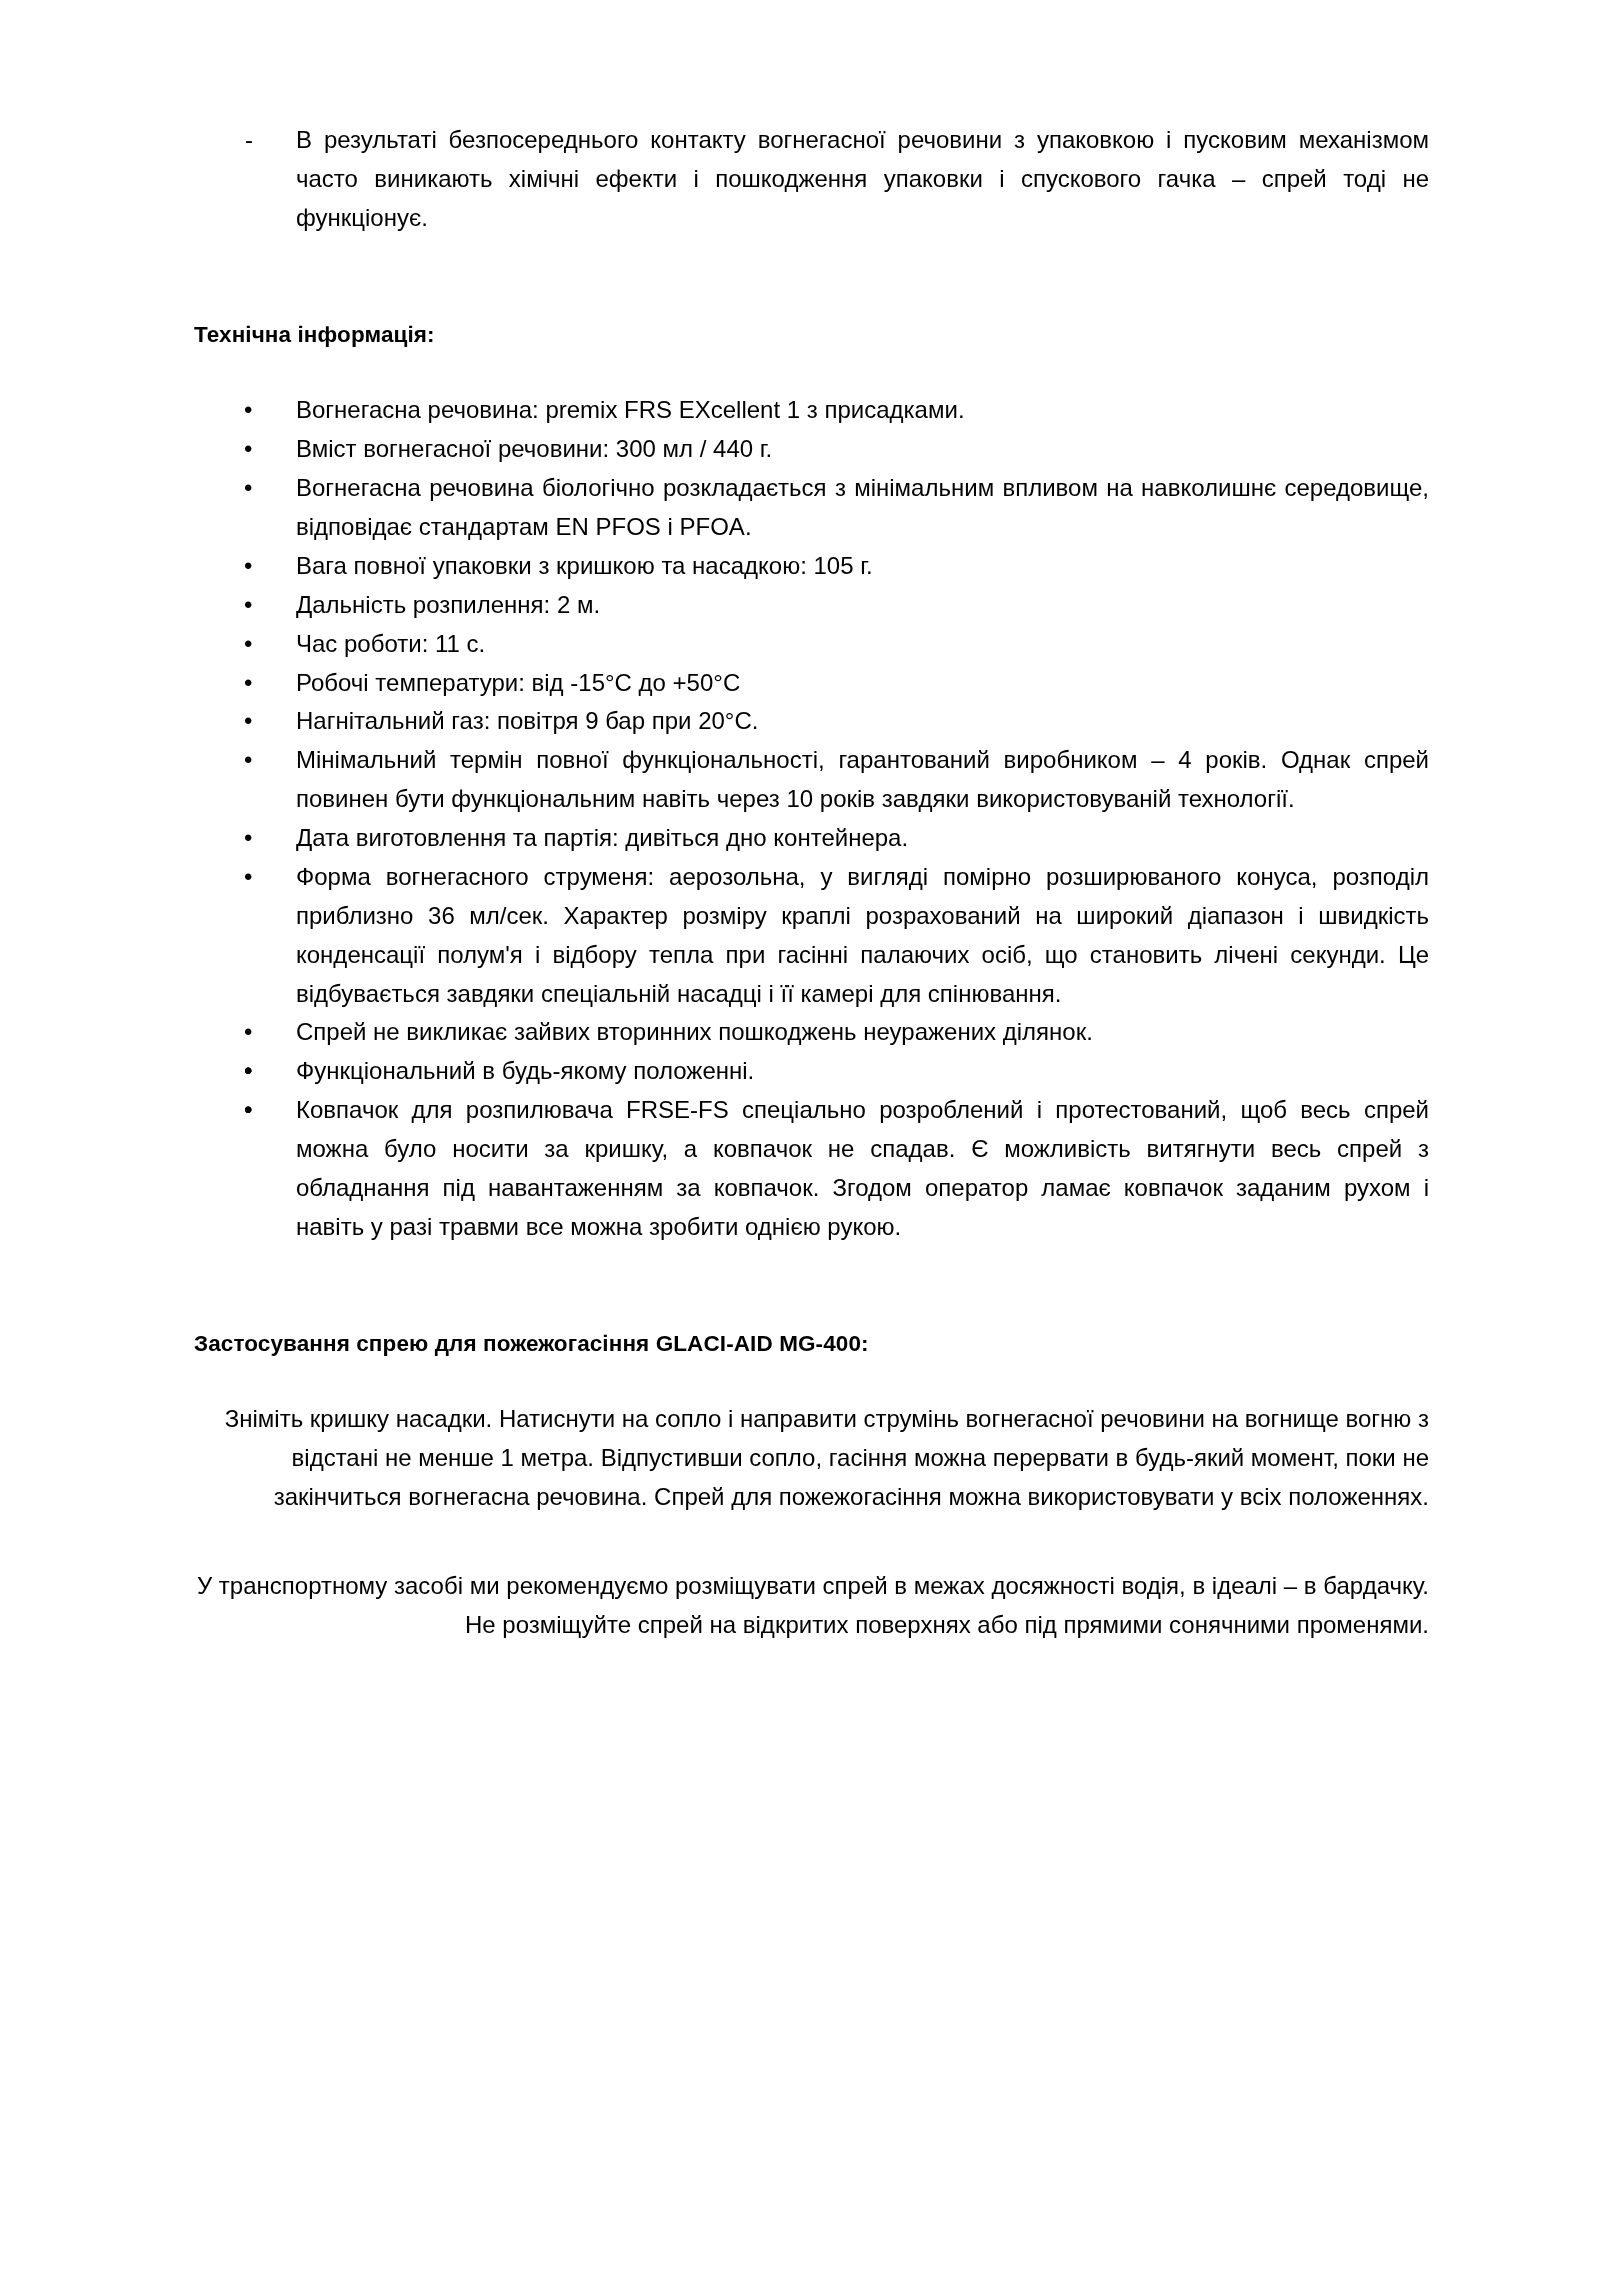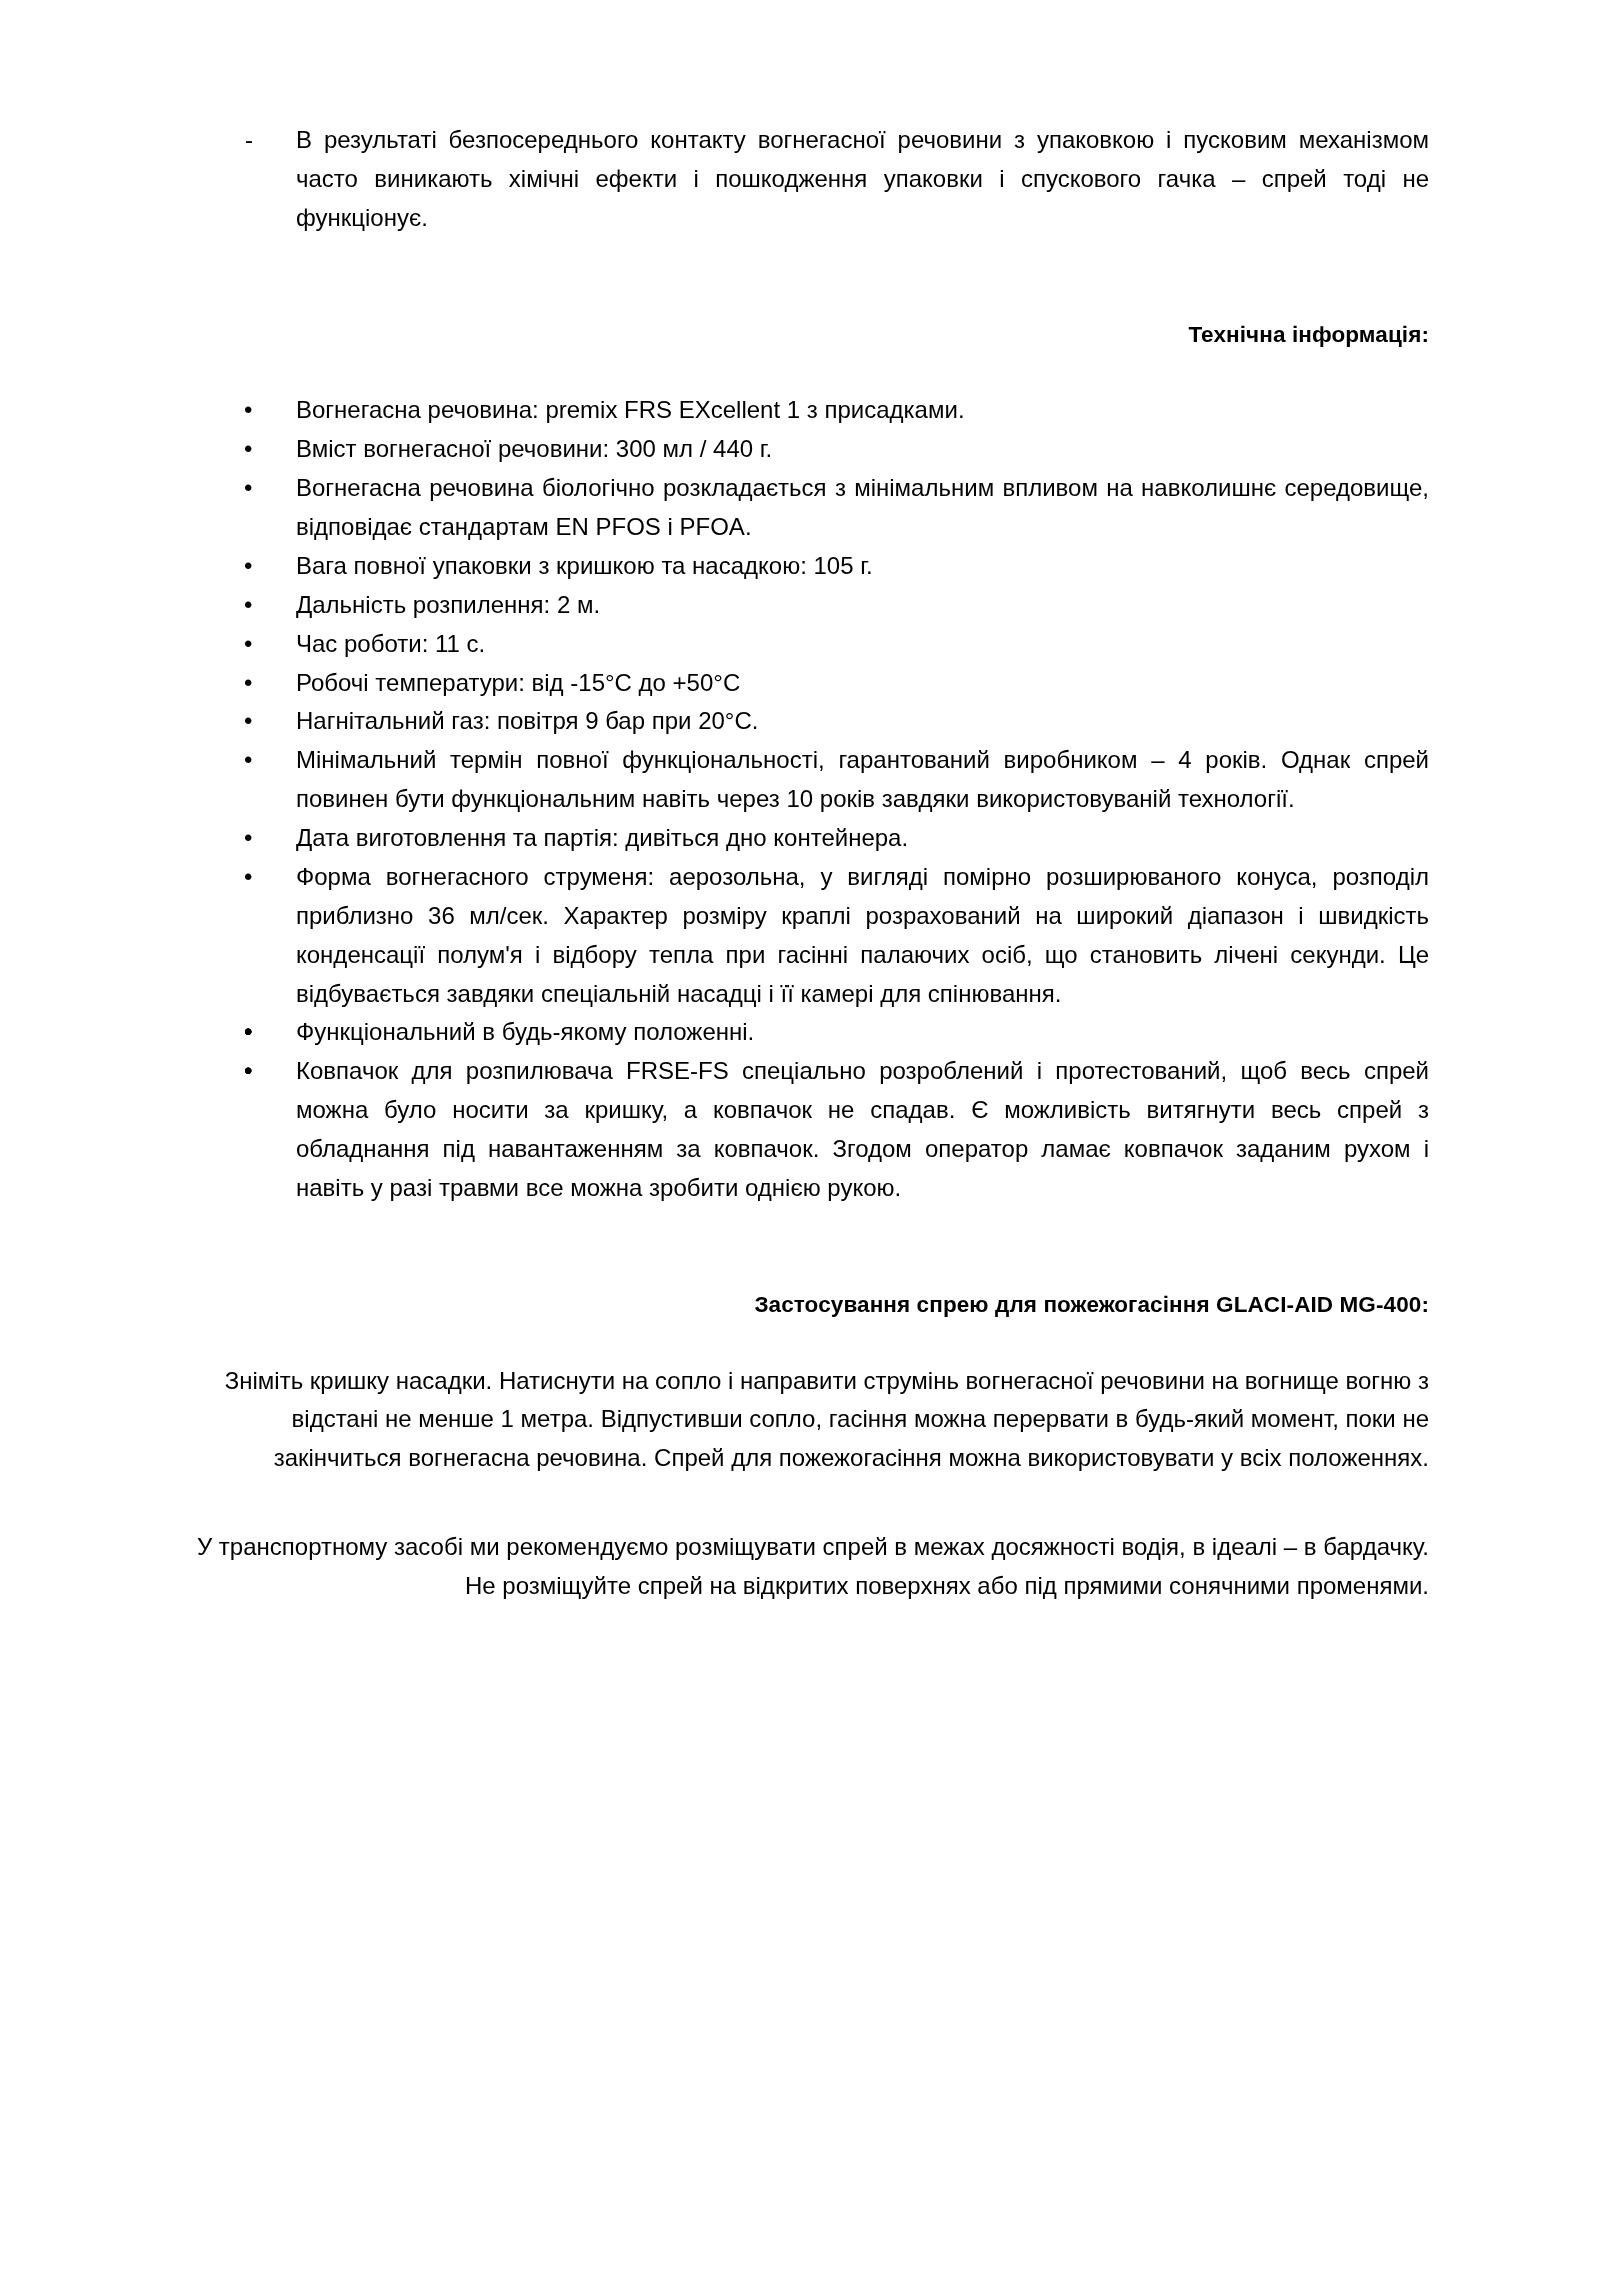--- a/index.html
+++ b/index.html
@@ -35,21 +35,20 @@
     text-align: right;
     margin: 0;
   }
 
   .heading {
     font-size: 22.5px;
     font-weight: 700;
     line-height: 1.5;
     margin: 0;
     letter-spacing: 0.1px;
-    text-align: right;
   }
 
   
   .dash-list { margin: 0; padding: 0; list-style: none; }
   .dash-item {
     position: relative;
     padding-left: 102px;
     font-size: 24px;
     line-height: 1.62;
     text-align: justify;
@@ -148,20 +147,21 @@
       <li class="bullet-item">
         <span class="marker">•</span>
         <span>Дата виготовлення та партія: дивіться дно контейнера.</span>
       </li>
       <li class="bullet-item justify">
         <span class="marker">•</span>
         <span>Форма вогнегасного струменя: аерозольна, у вигляді помірно розширюваного конуса, розподіл приблизно 36 мл/сек. Характер розміру краплі розрахований на широкий діапазон і швидкість конденсації полум'я і відбору тепла при гасінні палаючих осіб, що становить лічені секунди. Це відбувається завдяки спеціальній насадці і її камері для спінювання.</span>
       </li>
       <li class="bullet-item">
         <span class="marker">•</span>
+        <span>Спрей не викликає зайвих вторинних пошкоджень неуражених ділянок.</span>
       </li>
       <li class="bullet-item justify">
         <span class="marker">•</span>
       </li>
       <li class="bullet-item">
         <span class="marker">•</span>
       </li>
       <li class="bullet-item">
         <span class="marker">•</span>
         <span>Функціональний в будь-якому положенні.</span>

